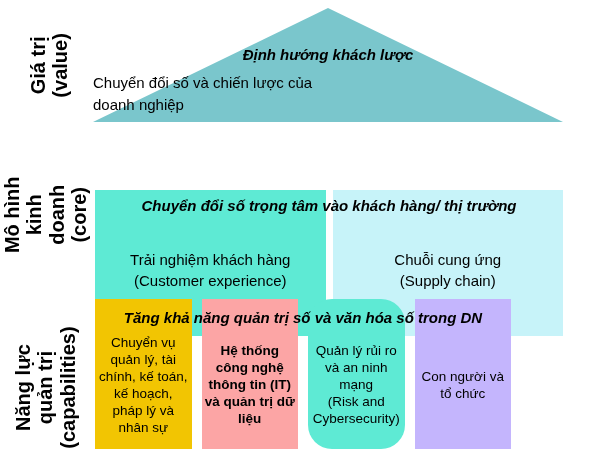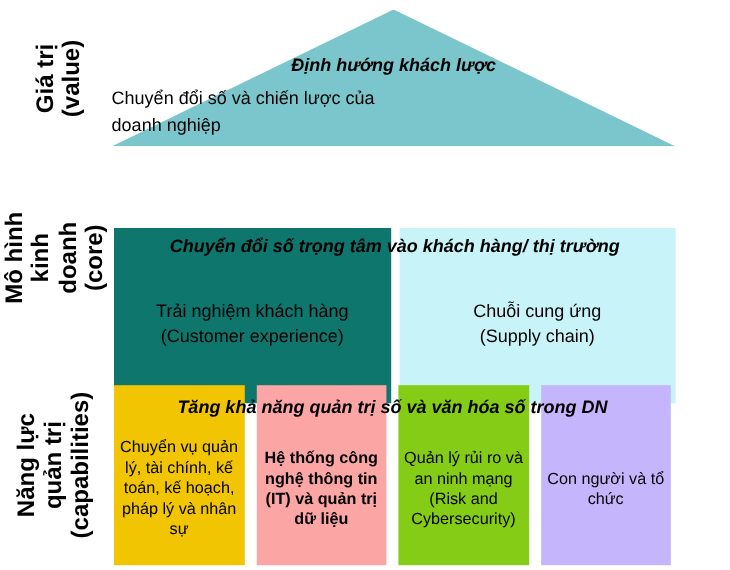--- a/index.html
+++ b/index.html
@@ -99,22 +99,22 @@
     font-size: 15px;
     line-height: 21px;
     white-space: pre-line;
     padding: 20px 8px 6px;
     box-sizing: border-box;
   }
 
   
   .cap-band {
     position: absolute;
-    left: 95px; top: 321px;
-    width: 464px; height: 150px;
+    left: 95px; top: 299px;
+    width: 416px; height: 150px;
   }
   .cap-band .band-header { top: 10px; }
   .cap-grid {
     display: grid;
     grid-template-columns: repeat(4, 1fr);
     gap: 10px;
     height: 100%;
   }
   .cap-box {
     display: flex;
@@ -150,41 +150,41 @@
   <div class="triangle-wrap">
     <div class="triangle-shape" style="background: rgb(122, 198, 204);"></div>
     <div class="tri-title">Định hướng khách lược</div>
     <div class="tri-body">Chuyển đổi số và chiến lược của
 doanh nghiệp</div>
   </div>
 
   <div class="core-band">
     <div class="band-header">Chuyển đổi số trọng tâm vào khách hàng/ thị trường</div>
     <div class="core-grid">
-      <div class="core-box" style="background: #0f766e;">
+      <div class="core-box" style="background: #5eead4;">
         <span>Trải nghiệm khách hàng
 (Customer experience)</span>
       </div>
       <div class="core-box" style="background: rgb(199, 243, 249);">
         <span>Chuỗi cung ứng
 (Supply chain)</span>
       </div>
     </div>
   </div>
 
   <div class="cap-band">
     <div class="band-header">Tăng khả năng quản trị số và văn hóa số trong DN</div>
     <div class="cap-grid">
       <div class="cap-box" style="background: rgb(242, 197, 2);">
         <span>Chuyển vụ quản lý, tài chính, kế toán, kế hoạch, pháp lý và nhân sự</span>
       </div>
       <div class="cap-box" style="background: #fca5a5; font-weight: bold;">
         <span>Hệ thống công nghệ thông tin (IT) và quản trị dữ liệu</span>
       </div>
-      <div class="cap-box" style="background: #84cc16;">
+      <div class="cap-box" style="background: #5eead4; border-radius: 24px;">
         <span>Quản lý rủi ro và an ninh mạng
 (Risk and Cybersecurity)</span>
       </div>
       <div class="cap-box" style="background: #c4b5fd;">
         <span>Con người và tổ chức</span>
       </div>
     </div>
   </div>
 
 </div>

